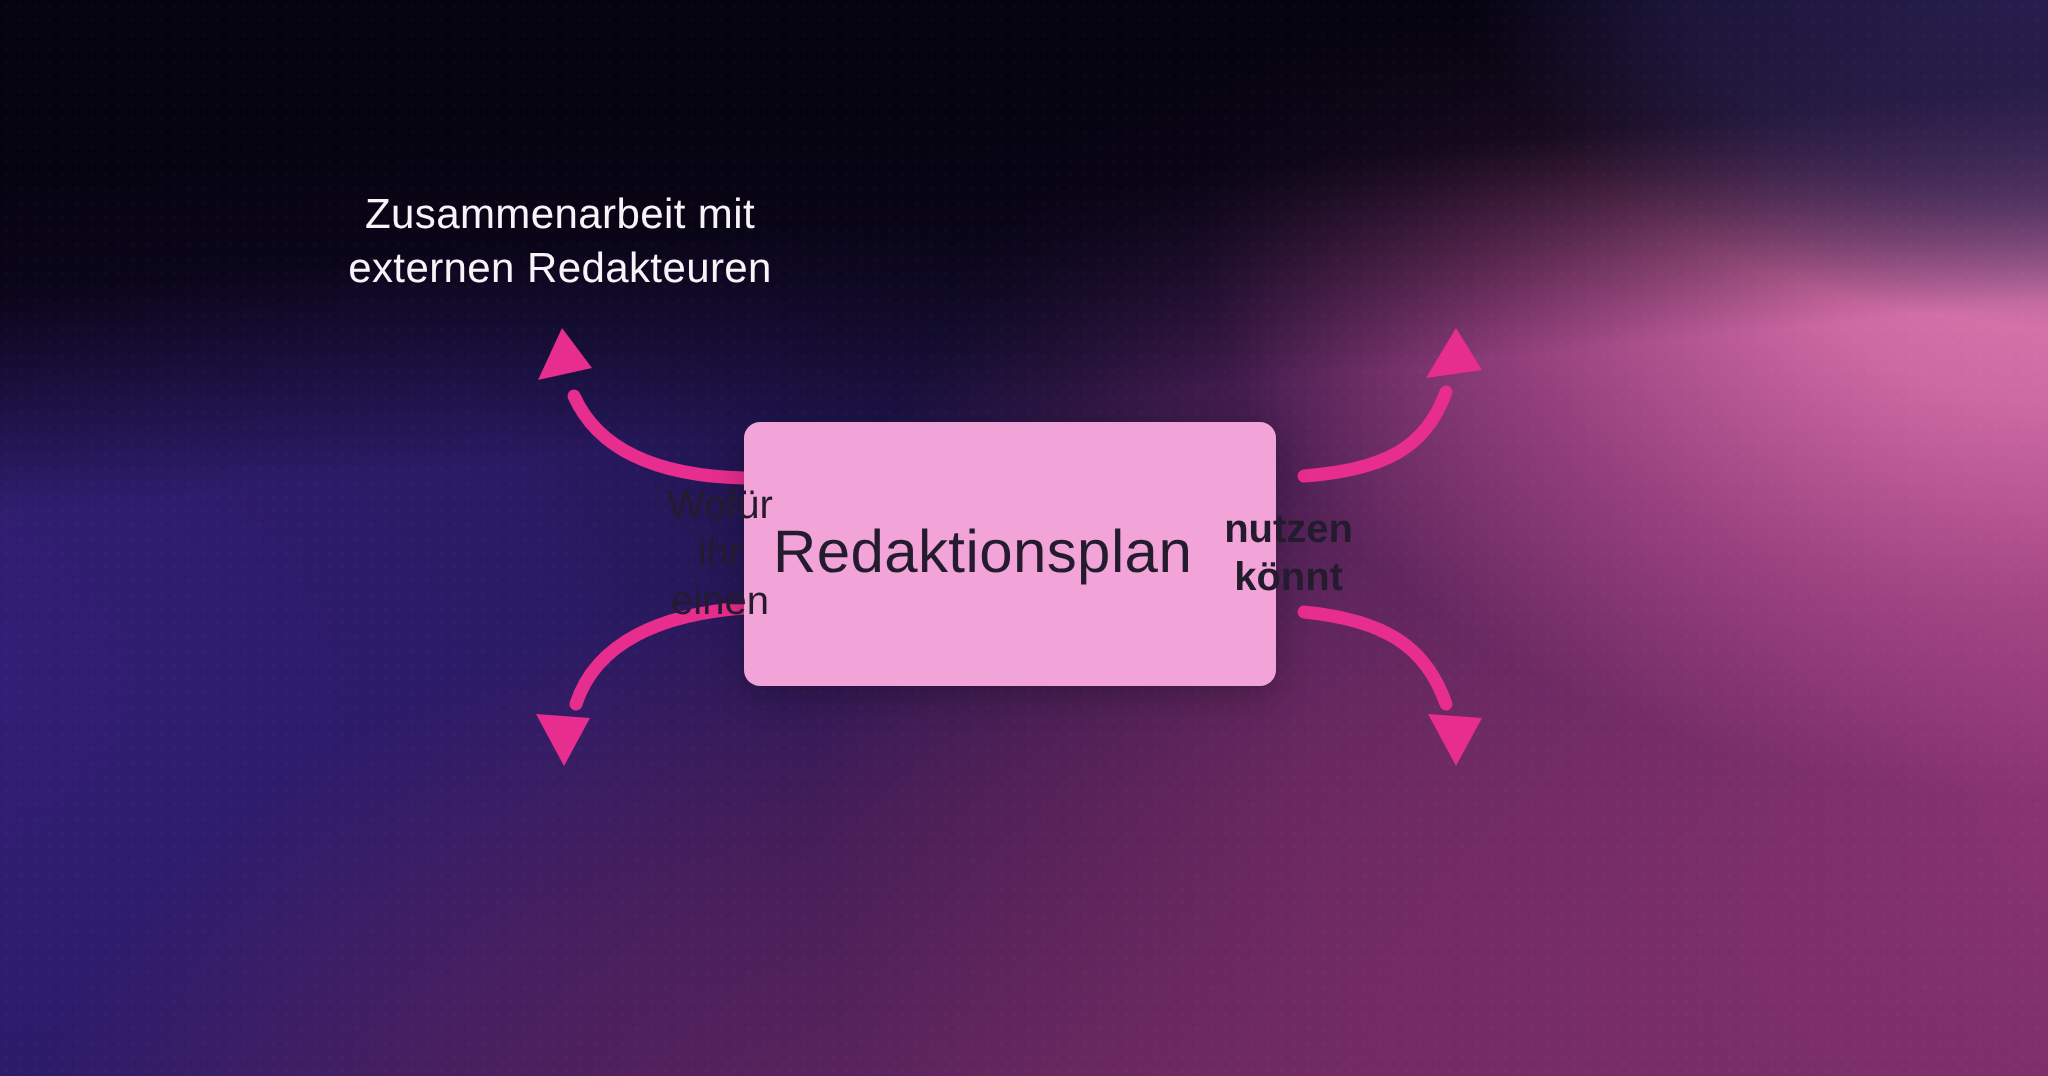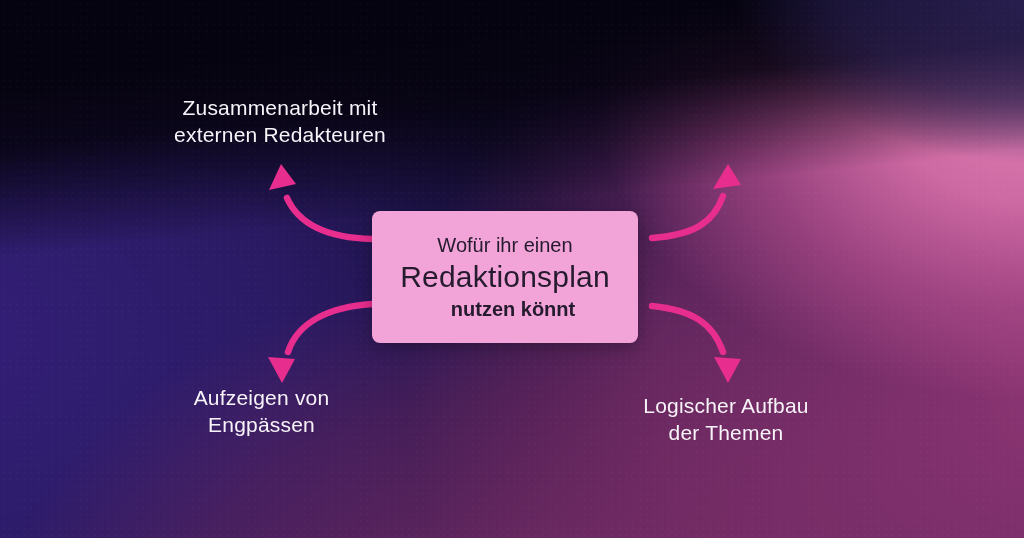--- a/index.html
+++ b/index.html
@@ -76,21 +76,20 @@
   .label-br { left: 613px; top: 392px; width: 226px; }
 
   .center-box {
     position: absolute;
     left: 372px; top: 211px;
     width: 266px; height: 132px;
     background: var(--box-fill, #f2a3d7);
     border-radius: 8px;
     z-index: 3;
     display: flex;
-    flex-direction: column;
     align-items: center;
     justify-content: center;
     color: var(--box-text-color, #241b2e);
     text-align: center;
     box-shadow: 0 5px 16px rgba(0,0,0,0.25);
   }
   .center-box .intro  { font-size: 20px; font-weight: 500; line-height: 24px; }
   .center-box .title  { font-size: 30px; font-weight: 400; line-height: 34px; margin: 3px 0; letter-spacing: 0.2px; }
   .center-box .outro  { font-size: 20px; font-weight: 700; line-height: 24px; margin-left: 16px; }
 </style>
@@ -119,25 +118,21 @@
     <g>
       <path class="arrow-path" d="M 652 306 C 692 310 713 323 723 352"></path>
       <polygon class="arrow-head" points="728,383 714,357 741,359"></polygon>
     </g>
   </svg>
 
   <div class="side-label label-tl">Zusammenarbeit mit
 externen Redakteuren</div>
 
 
-  <div class="side-label label-bl">Aufzeigen von
-Engpässen</div>
 
-  <div class="side-label label-br">Logischer Aufbau
-der Themen</div>
 
   <div class="center-box">
     <div class="intro">Wofür ihr einen</div>
     <div class="title">Redaktionsplan</div>
     <div class="outro">nutzen könnt</div>
   </div>
 
 </div>
 
 </body></html>

